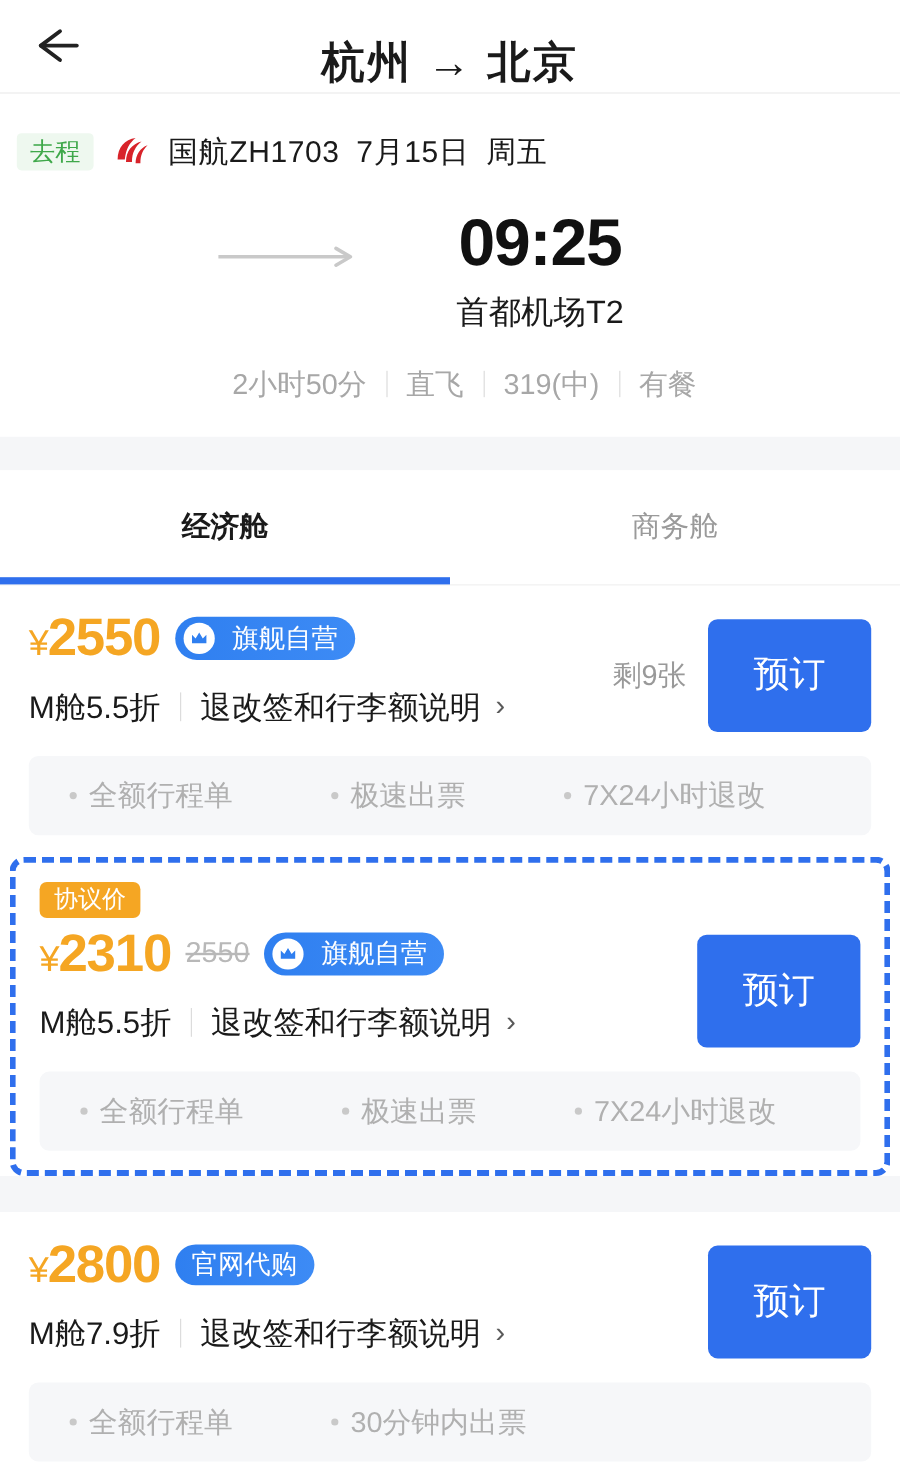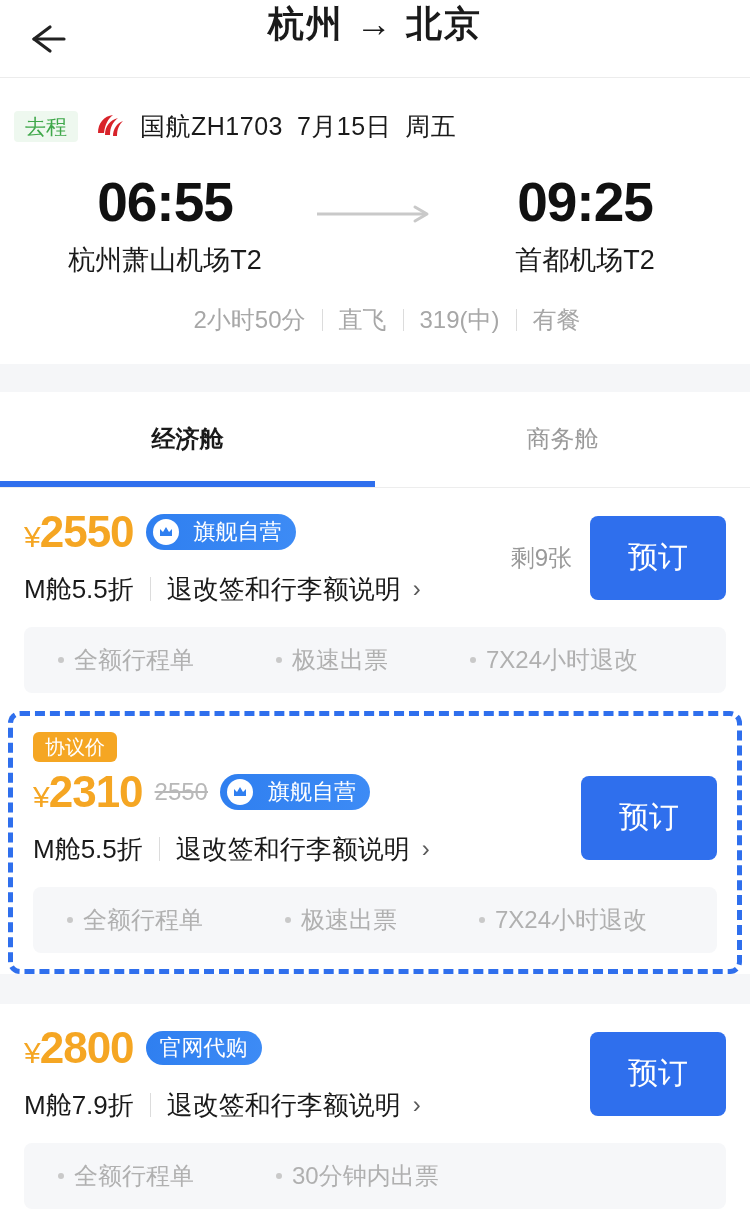--- a/index.html
+++ b/index.html
@@ -10,21 +10,21 @@
     font-family: "Liberation Sans", "DejaVu Sans", sans-serif;
     color: #222222;
     overflow: hidden;
   }
   .page { width: 750px; height: 1231px; position: relative; background: #fff; }
 
   
   .navbar {
     height: 78px;
     display: flex;
-    align-items: flex-start;
+    align-items: flex-end;
     position: relative;
     background: #ffffff;
     border-bottom: 1px solid #ececec;
   }
   .back-btn {
     width: 96px;
     height: 78px;
     display: flex;
     align-items: center;
     justify-content: center;
@@ -224,21 +224,21 @@
   .fare-right {
     display: flex;
     align-items: center;
     gap: 18px;
     padding-top: 6px;
     flex: 0 0 auto;
   }
   .seats { font-size: 24px; color: #999999; white-space: nowrap; }
   .book-btn {
     width: 136px;
-    height: 84px;
+    height: 94px;
     background: #2f6fed;
     color: #ffffff;
     font-size: 30px;
     border: none;
     border-radius: 8px;
     display: flex;
     align-items: center;
     justify-content: center;
     cursor: pointer;
   }
@@ -295,24 +295,20 @@
           <path d="M13 24 C13 15, 18 9, 26 7 C21 11, 18 16, 18 24 Z" fill="#d8232a"></path>
           <path d="M21 25 C21 18, 25 12, 31 10 C27 14, 25 18, 25 25 Z" fill="#d8232a"></path>
         </svg>
       </span>
       <span class="flight-name">
         <span>国航ZH1703</span><span class="sp"></span><span>7月15日</span><span class="sp"></span><span>周五</span>
       </span>
     </div>
 
     <div class="times-row">
-      <div class="endpoint">
-        <div class="tm">06:55</div>
-        <div class="ap">杭州萧山机场T2</div>
-      </div>
       <div class="route-arrow">
         <svg width="120" height="20" viewBox="0 0 120 20">
           <line x1="2" y1="10" x2="110" y2="10" stroke="#c9c9c9" stroke-width="3"></line>
           <path d="M100 3 L112 10 L100 17" fill="none" stroke="#c9c9c9" stroke-width="3" stroke-linecap="round" stroke-linejoin="round"></path>
         </svg>
       </div>
       <div class="endpoint">
         <div class="tm">09:25</div>
         <div class="ap">首都机场T2</div>
       </div>

